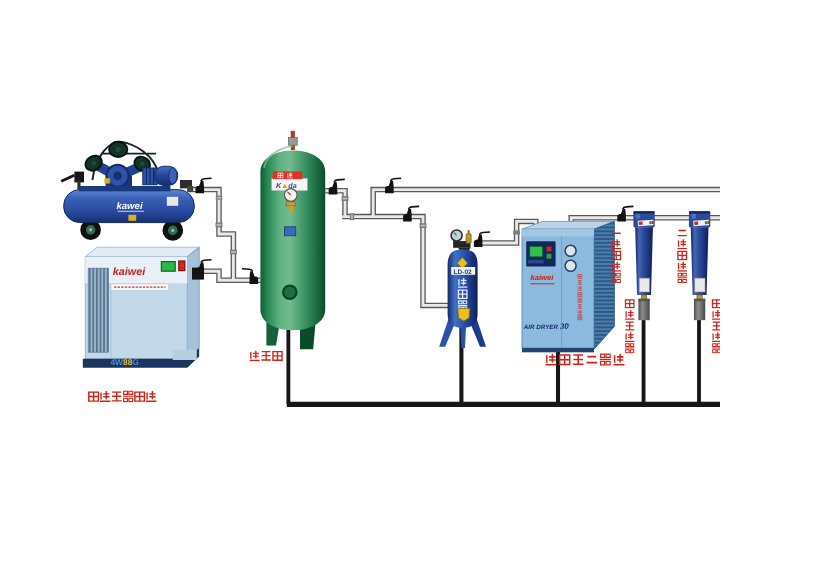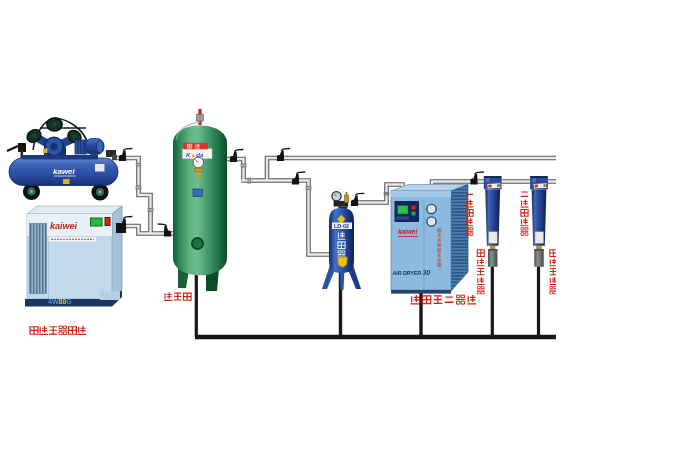--- a/index.html
+++ b/index.html
@@ -1,15 +1,15 @@
 <!DOCTYPE html>
 <html><head><meta charset="utf-8">
 <style>
 html,body{margin:0;padding:0;background:#fff;}
-#c{position:relative;width:556px;height:472px;overflow:hidden;font-family:"Liberation Sans",sans-serif;}
+#c{position:relative;width:556px;height:472px;overflow:hidden;font-family:"Liberation Sans",sans-serif;padding-left:44px;}
 </style></head>
 <body>
 <div id="c">
 <svg width="680" height="472" viewBox="0 0 680 472" xmlns="http://www.w3.org/2000/svg">
 <defs>
 
 <symbol id="gA" viewBox="0 0 10 10">
           <path d="M1,1.5 H9 V9 H1 Z M1,5.2 H9 M5,1.5 V9" fill="none" stroke="currentColor" stroke-width="1.2"></path>
         </symbol>
 <symbol id="gB" viewBox="0 0 10 10">

